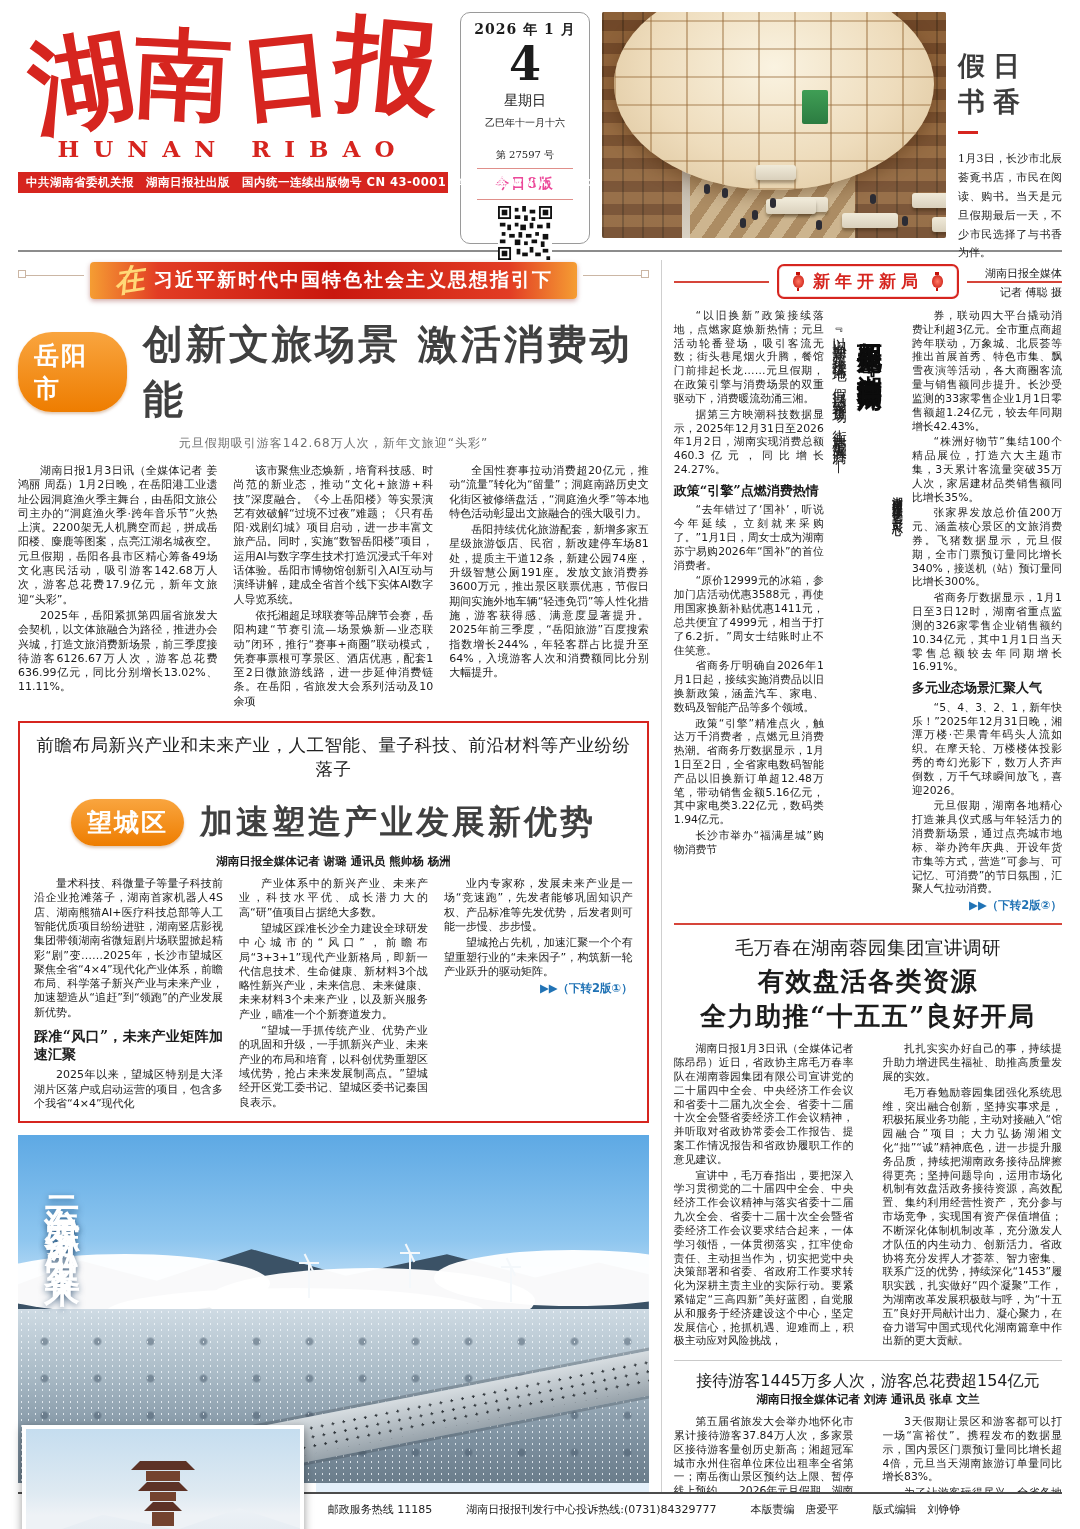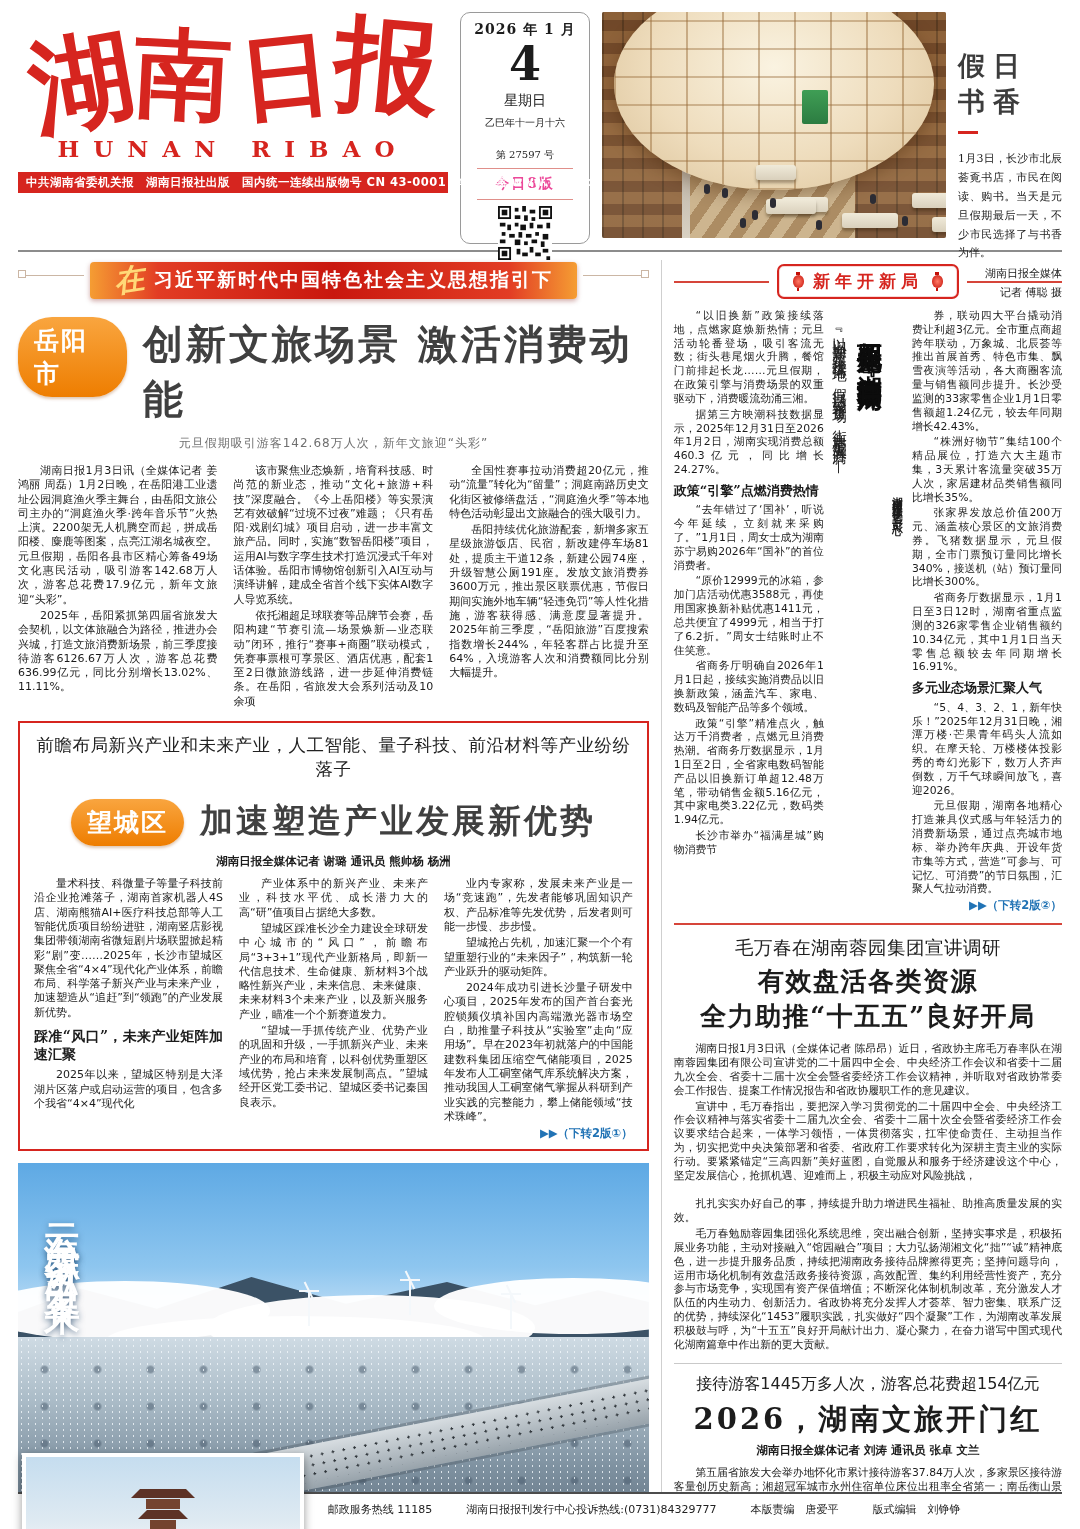--- a/index.html
+++ b/index.html
@@ -89,31 +89,31 @@
   .bk span { position:absolute; top:-6px; width:8px; height:8px; background:#fff;
     border:1.5px solid #cbb6a4;}
   .bk.l span { left:0;} .bk.r span { right:0;}
   .banner { background:linear-gradient(90deg,#f59d33 0%,#e23c24 14%,#c9170e 50%,#e23c24 86%,#f59d33 100%);
     color:#fff; padding:4px 24px 6px; border-radius:4px; font-weight:bold; font-size:19px;
     display:flex; align-items:center; gap:8px; letter-spacing:2px;
     box-shadow:0 2px 5px rgba(120,10,0,.35); margin:0 6px;}
   .banner .lead { font-family:"DejaVu Serif","Liberation Serif",serif; color:#ffd978;
     font-size:30px; font-style:italic; transform:rotate(-8deg); line-height:.9;}
 
-  .headrow { display:flex; align-items:flex-start; justify-content:center; gap:16px; margin:18px 0 2px;}
+  .headrow { display:flex; align-items:center; justify-content:center; gap:16px; margin:18px 0 2px;}
   .badge-oval { background:linear-gradient(#f9a53f,#ee7d00); color:#fff; font-weight:bold;
     border-radius:34px; padding:7px 16px; font-size:25px; letter-spacing:2px;
     font-family:"DejaVu Serif","Liberation Serif",serif; box-shadow:0 2px 3px rgba(150,70,0,.3);}
   .big-title { font-family:"DejaVu Serif","Liberation Serif",serif; font-weight:bold;
     color:#404040; font-size:40px; letter-spacing:3px;}
   .yy-sub { text-align:center; color:#6f6f6f; font-size:12px; margin:8px 0 12px; letter-spacing:1px;}
 
   .cols3 { display:flex; gap:16px;}
   .cols3 > div { flex:1; min-width:0;}
-  .cols2 { display:flex; gap:13px; margin-top:8px;flex-direction:column;}
+  .cols2 { display:flex; gap:29px; margin-top:8px;}
   .cols2 > div { flex:1; min-width:0;}
 
   
   .wc-box { border:2.5px solid #d6251f; padding:10px 14px 8px; margin-top:10px;}
   .wc-kicker { text-align:center; font-size:17.5px; color:#222; letter-spacing:.5px; margin-bottom:8px;}
   .wc-title { font-size:33px;}
   .wc-byline { text-align:center; font-size:11.5px; font-weight:bold; margin:8px 0 8px;}
 
   
   .main-photo { position:relative; height:348px; margin-top:12px; overflow:hidden; background:#6db3e8;}
@@ -367,21 +367,20 @@
           </div>
           <div>
               <p class="para">产业体系中的新兴产业、未来产业，科技水平优、成长潜力大的高“研”值项目占据绝大多数。</p>
               <p class="para">望城区踩准长沙全力建设全球研发中心城市的“风口”，前瞻布局“3+3+1”现代产业新格局，即新一代信息技术、生命健康、新材料3个战略性新兴产业，未来信息、未来健康、未来材料3个未来产业，以及新兴服务产业，瞄准一个个新赛道发力。</p>
               <p class="para">“望城一手抓传统产业、优势产业的巩固和升级，一手抓新兴产业、未来产业的布局和培育，以科创优势重塑区域优势，抢占未来发展制高点。”望城经开区党工委书记、望城区委书记秦国良表示。</p>
             </div>
           <div>
             <div>
                 <p class="para">业内专家称，发展未来产业是一场“竞速跑”，先发者能够巩固知识产权、产品标准等先发优势，后发者则可能一步慢、步步慢。</p>
                 <p class="para">望城抢占先机，加速汇聚一个个有望重塑行业的“未来因子”，构筑新一轮产业跃升的驱动矩阵。</p>
-                <p class="para">2024年成功引进长沙量子研发中心项目，2025年发布的国产首台套光腔锁频仪填补国内高端激光器市场空白，助推量子科技从“实验室”走向“应用场”。早在2023年初就落户的中国能建数科集团压缩空气储能项目，2025年发布人工硐室储气库系统解决方案，推动我国人工硐室储气掌握从科研到产业实践的完整能力，攀上储能领域“技术珠峰”。</p>
               </div>
             <p class="cont">▶▶（下转2版①）</p>
           </div>
         </div>
       </article>
 
       <figure class="main-photo">
         <div class="mp-sky"></div>
         <div class="mp-mtn"></div>
         <div class="mp-cloud" style="left:-6%;top:34%;width:46%;height:17%"></div>
@@ -494,21 +493,20 @@
               <p class="para">扎扎实实办好自己的事，持续提升助力增进民生福祉、助推高质量发展的实效。</p>
               <p class="para">毛万春勉励蓉园集团强化系统思维，突出融合创新，坚持实事求是，积极拓展业务功能，主动对接融入“馆园融合”项目；大力弘扬湖湘文化“拙”“诚”精神底色，进一步提升服务品质，持续把湖南政务接待品牌擦得更亮；坚持问题导向，运用市场化机制有效盘活政务接待资源，高效配置、集约利用经营性资产，充分参与市场竞争，实现国有资产保值增值；不断深化体制机制改革，充分激发人才队伍的内生动力、创新活力。省政协将充分发挥人才荟萃、智力密集、联系广泛的优势，持续深化“1453”履职实践，扎实做好“四个凝聚”工作，为湖南改革发展积极鼓与呼，为“十五五”良好开局献计出力、凝心聚力，在奋力谱写中国式现代化湖南篇章中作出新的更大贡献。</p>
             </div>
         </div>
       </article>
 
       <div class="gray-rule"></div>
 
       <article>
         <div class="wl-kicker">接待游客1445万多人次，游客总花费超154亿元</div>
-        <h1 class="wl-title">2026，湖南文旅开门红</h1>
         <div class="wl-byline">湖南日报全媒体记者 刘涛 通讯员 张卓 文兰</div>
         <div class="cols2">
           <div>
             <div>
                 <p class="para">第五届省旅发大会举办地怀化市累计接待游客37.84万人次，多家景区接待游客量创历史新高；湘超冠军城市永州住宿单位床位出租率全省第一；南岳衡山景区预约达上限、暂停线上预约……2026年元旦假期，湖南文旅市场实现开门红。</p>
               </div>
 
           </div>
           <div>
             <div>

